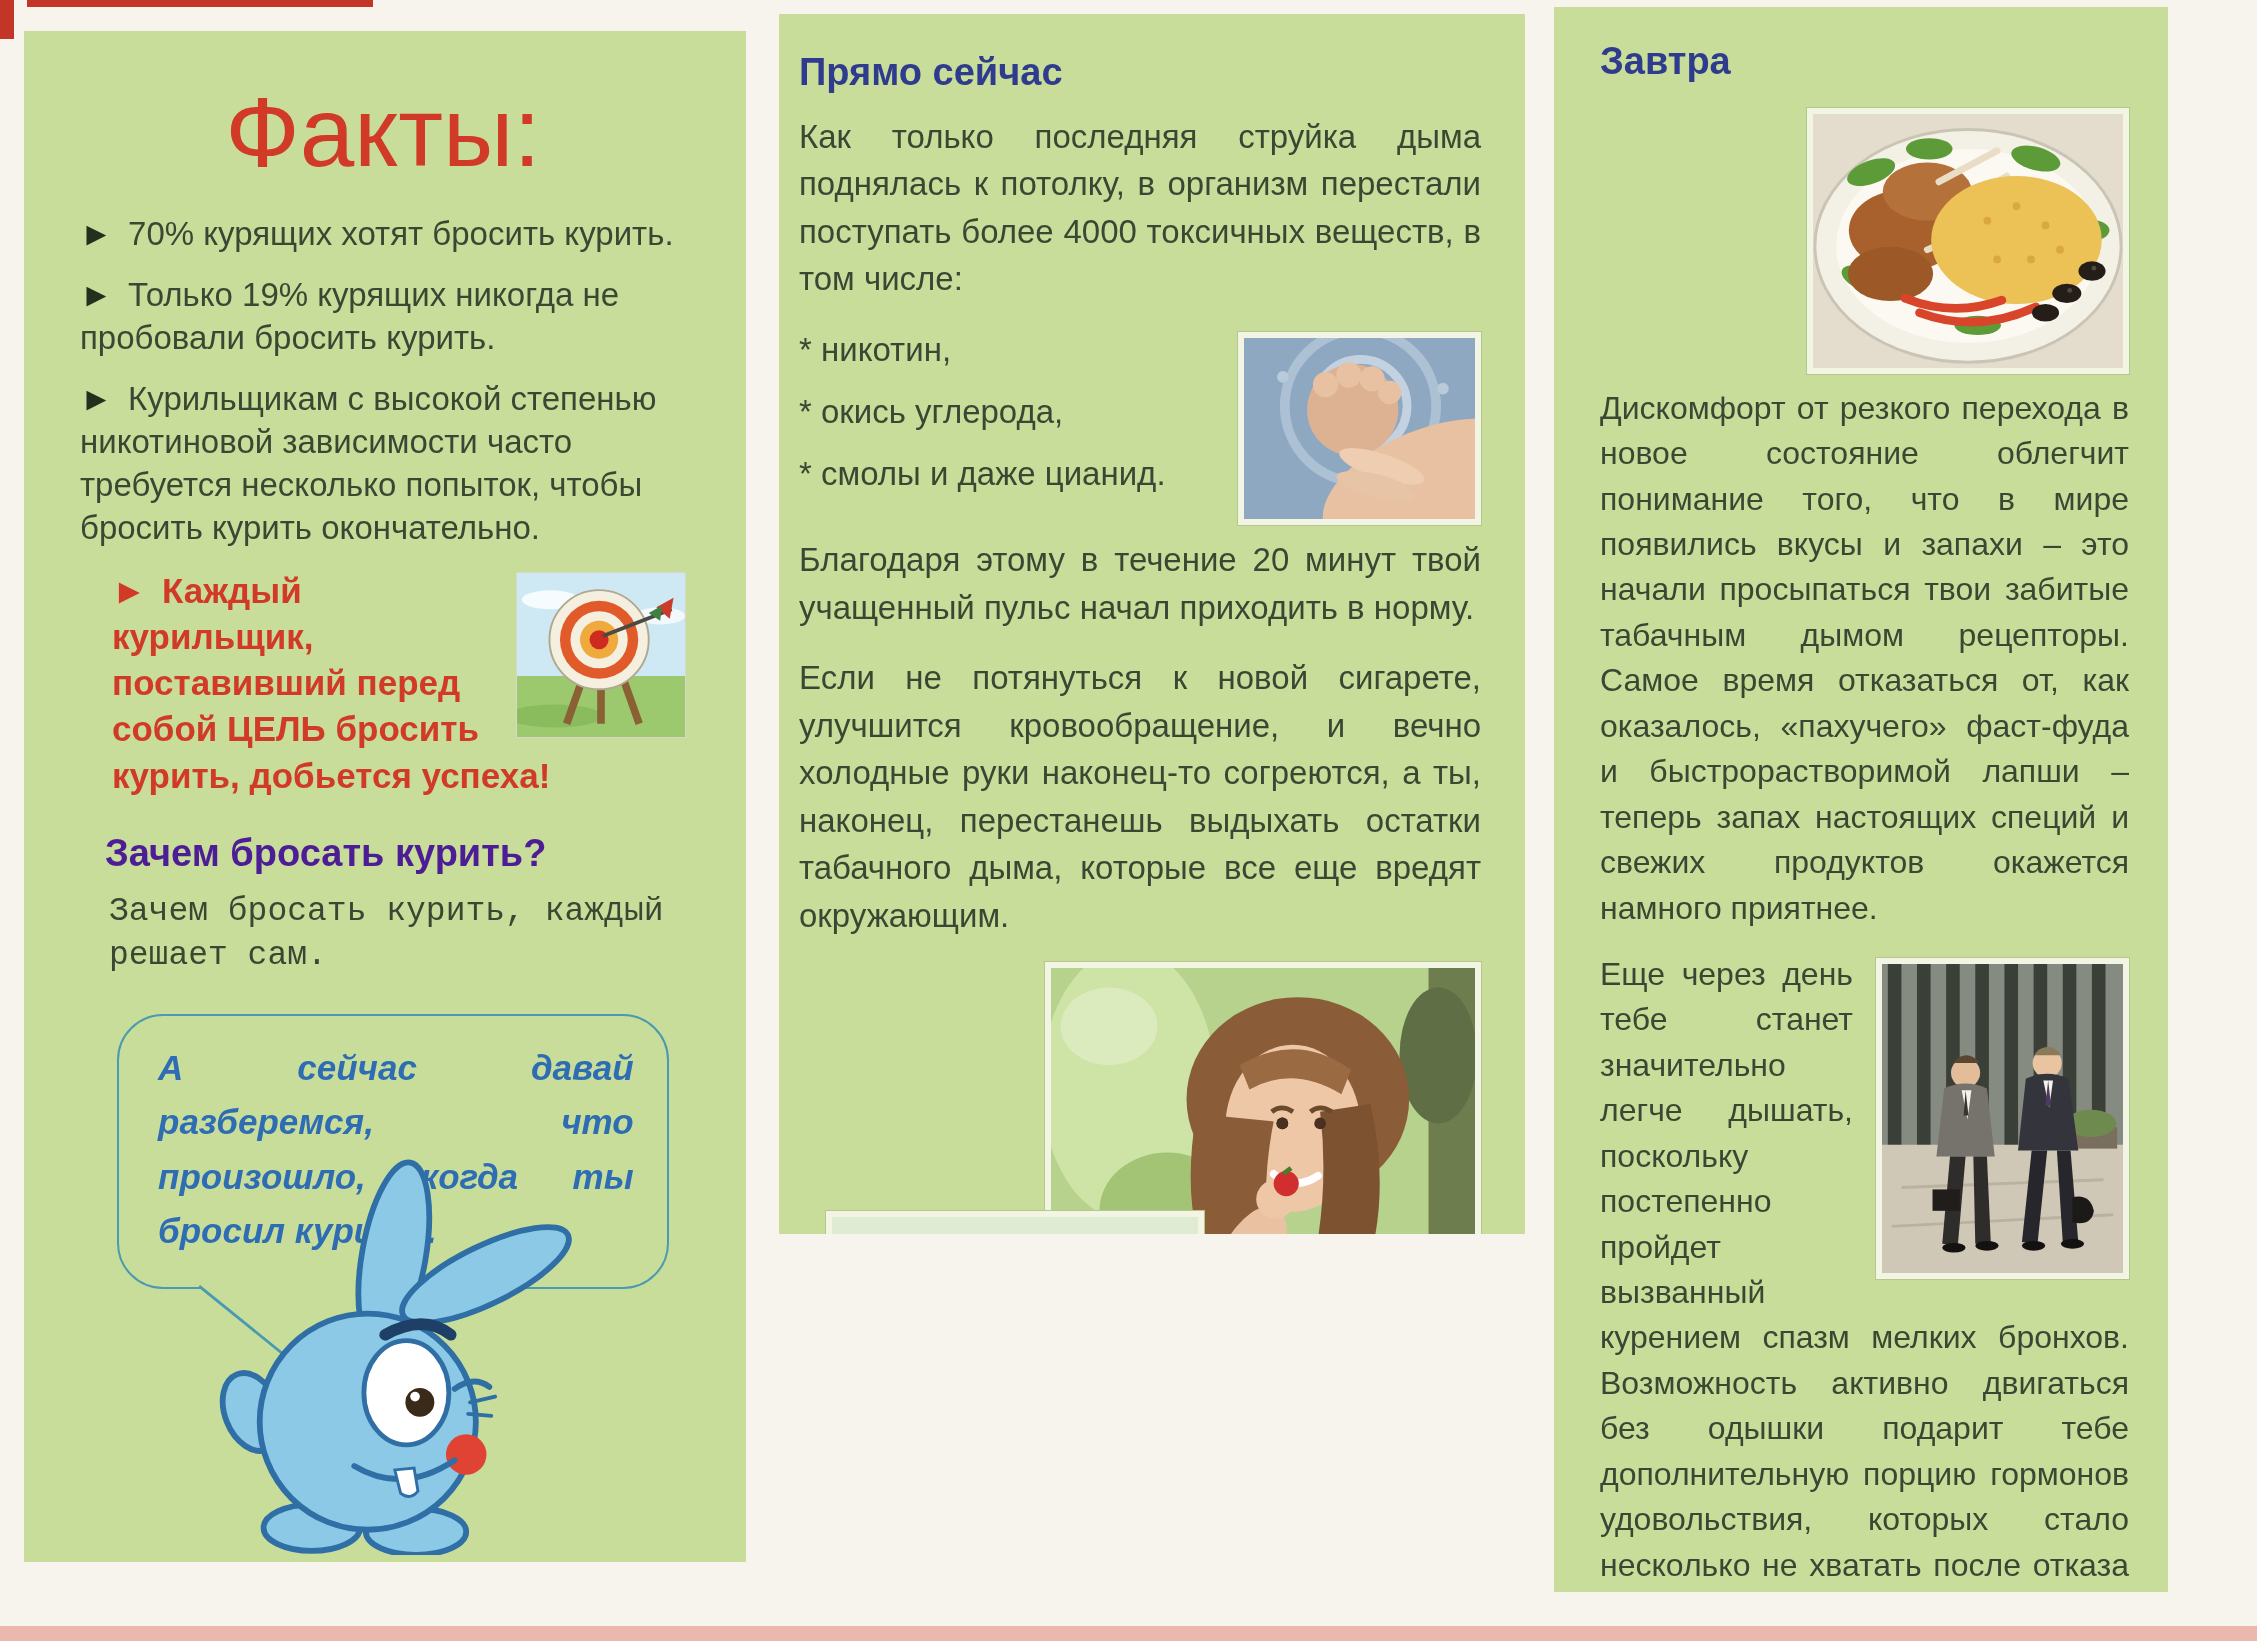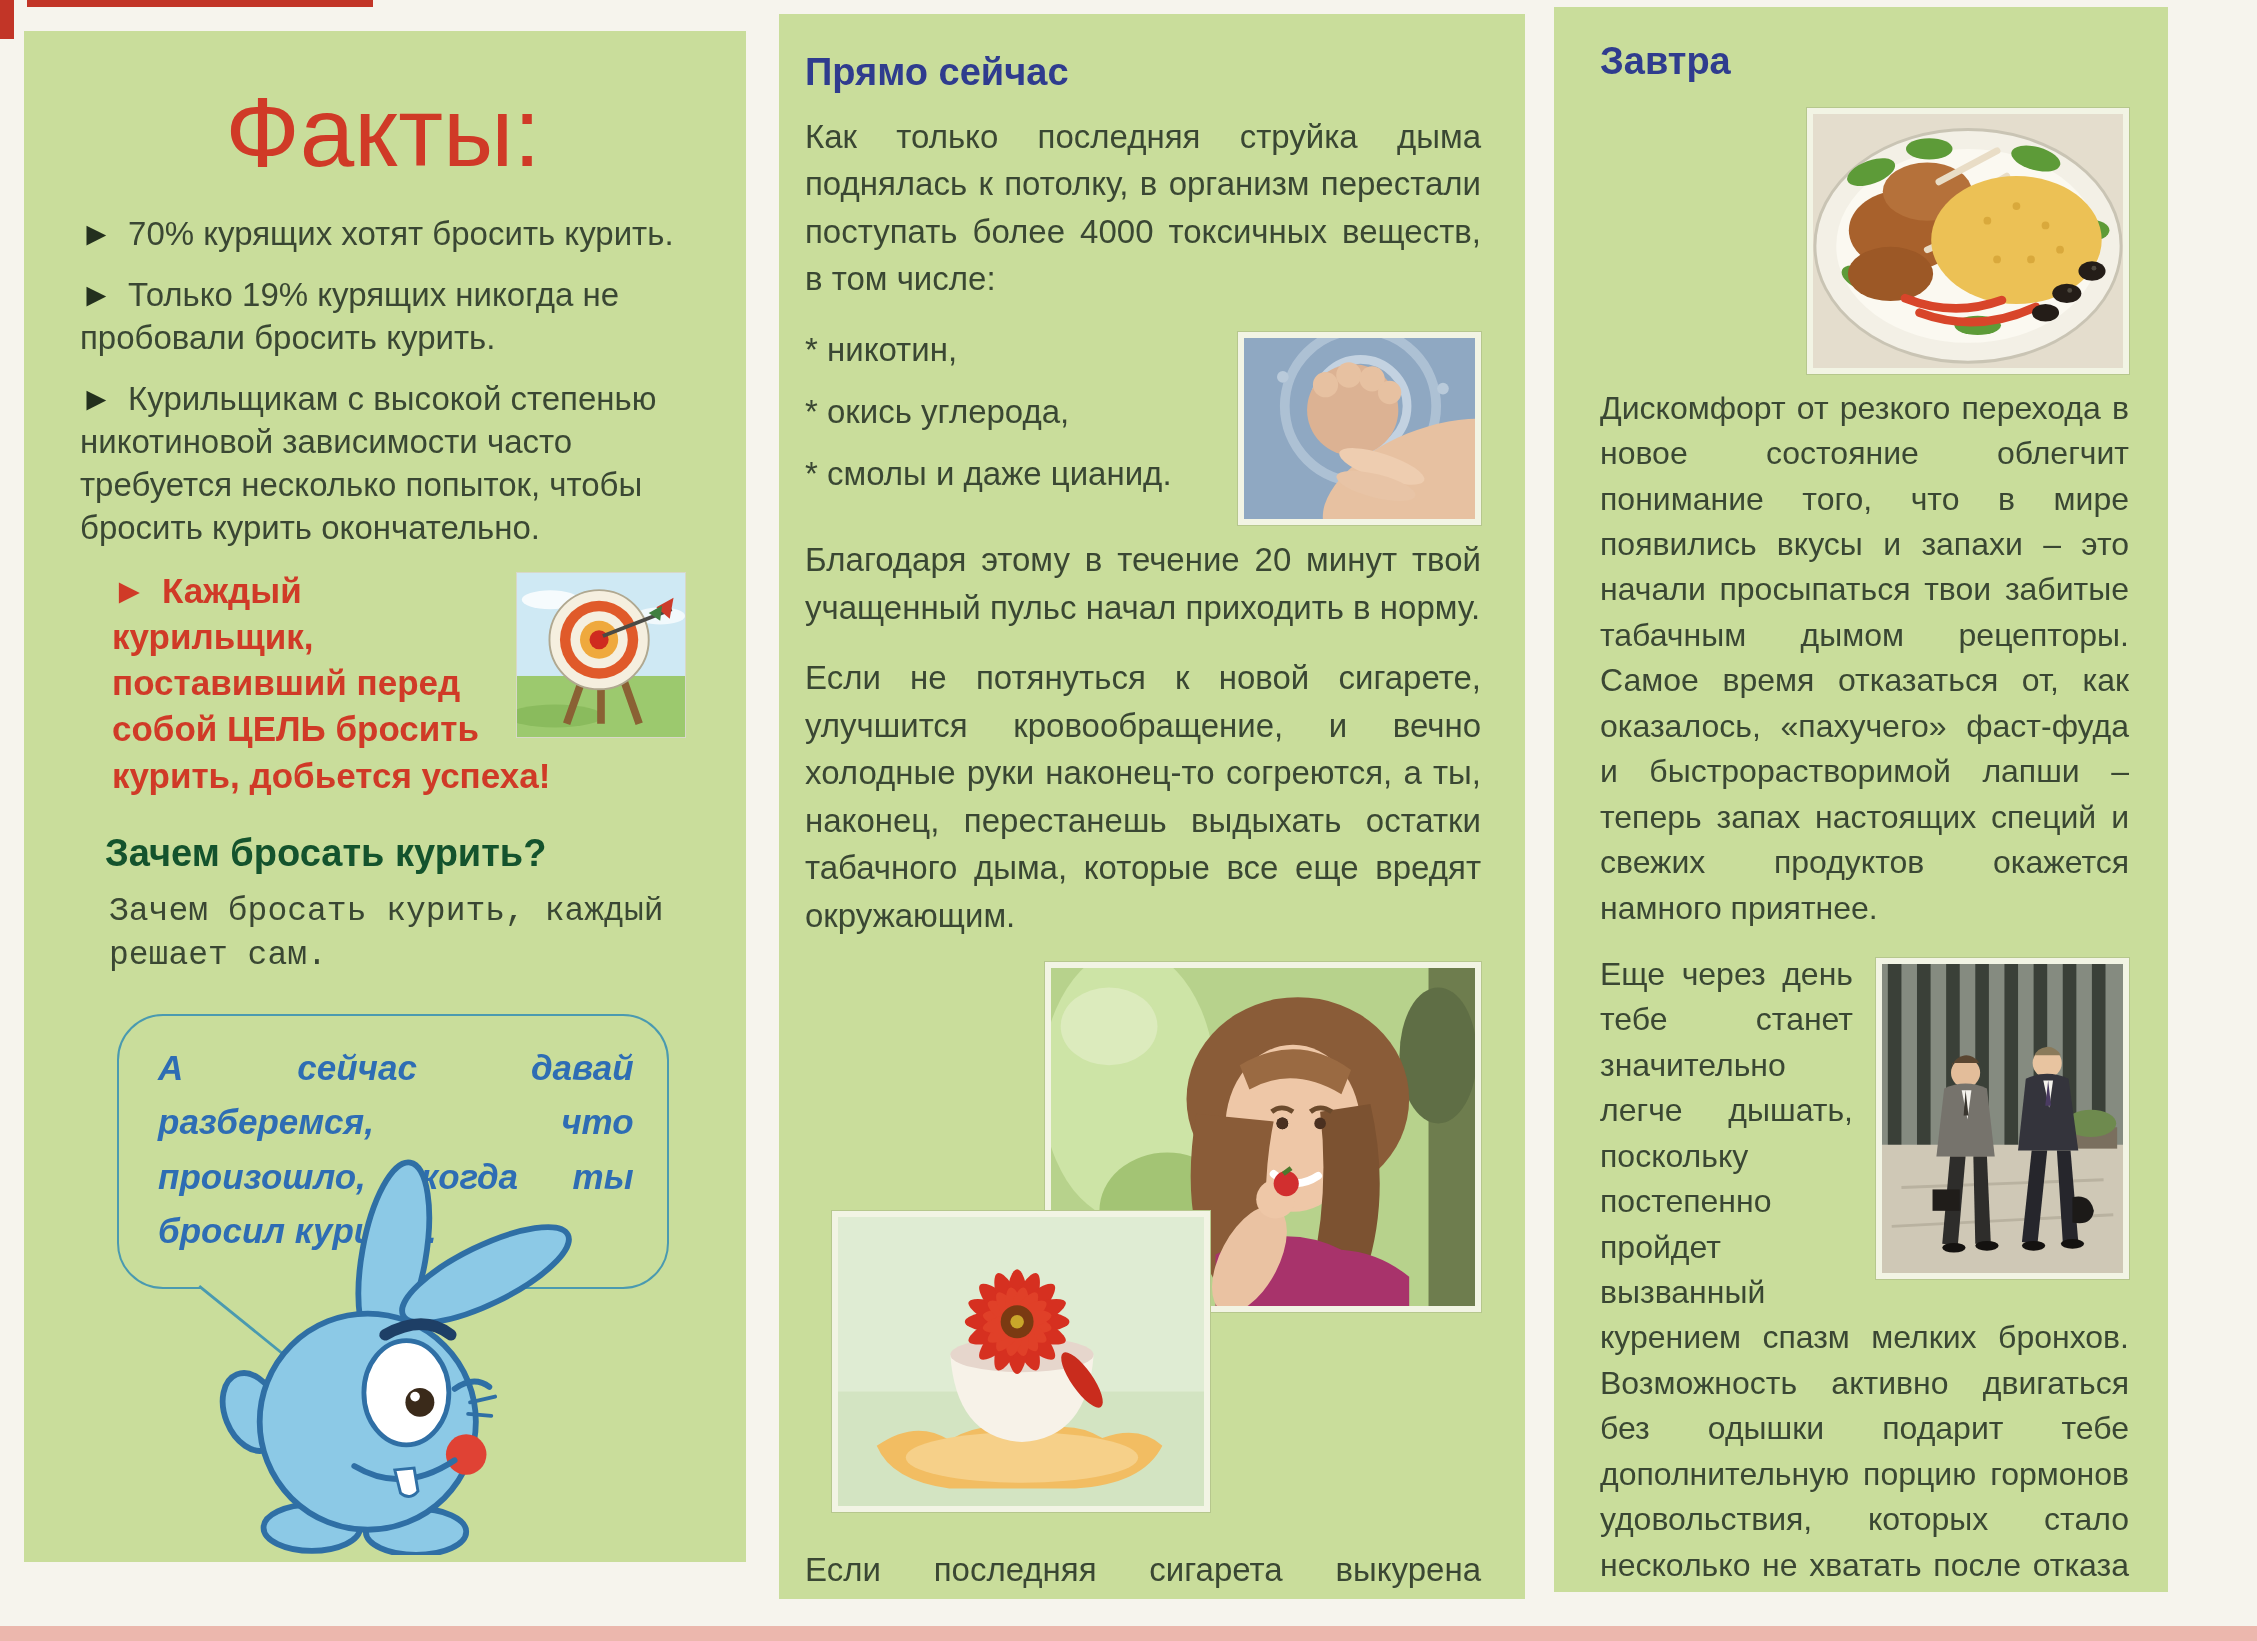--- a/index.html
+++ b/index.html
@@ -14,35 +14,35 @@
   html,body{width:2257px;height:1641px;}
   body{
     position:relative;
     background:#f6f4ed;
     font-family:"Liberation Sans","DejaVu Sans",sans-serif;
     color:var(--ink);
     overflow:hidden;
   }
   .panel{position:absolute;background:var(--green);overflow:hidden;}
   .panel-left{left:24px;top:31px;width:722px;height:1531px;padding:44px 60px 0 56px;}
-  .panel-mid{left:779px;top:13.5px;width:746px;height:1585px;padding:37px 44px 0 26px;}
+  .panel-mid{left:779px;top:13.5px;width:746px;height:1220px;padding:37px 44px 0 20px;}
   .panel-right{left:1554px;top:7px;width:614px;height:1585px;padding:33px 39px 0 46px;}
 
   .scan-strip-top{position:absolute;left:27px;top:0;width:346px;height:6.8px;background:#c23527;}
   .scan-block-top{position:absolute;left:0;top:0;width:13.5px;height:39px;background:#c23527;}
   .scan-strip-bottom{position:absolute;left:0;top:1626px;width:2257px;height:15.4px;background:#ecb7ad;}
 
   
   .fakty{font-size:98px;font-weight:normal;color:var(--red);text-align:center;line-height:1.05;margin:5.8px 0 29px 0;}
   .fact{font-size:33px;line-height:1.3;margin-bottom:18.3px;}
   .fact .mk{color:#23301e;margin-right:15.4px;}
   .fact-red{color:var(--red);font-weight:bold;font-size:35px;line-height:1.32;margin-bottom:21px;margin-left:32px;}
   .fact-red .mk{color:var(--red);margin-right:15.4px;}
   .target-wrap{float:right;width:170px;height:166px;margin:3.9px 0 5.8px 19.3px;background:#fdfdf8;border:1px solid #d8d8c8;}
-  .why-h{font-size:38px;font-weight:bold;color:#14532d;margin:33px 0 15.4px 25px;}
+  .why-h{font-size:38px;font-weight:bold;color:#4c1d95;margin:33px 0 15.4px 25px;}
   .why-t{font-size:33px;line-height:1.32;margin:0 9.7px 0 29px;font-family:Liberation Mono, monospace;}
   .bubble{
     position:relative;margin:37px 17.4px 0 37px;
     border:2.9px solid var(--bborder);border-radius:46px;
     padding:25px 33px 29px 39px;
     color:var(--bblue);font-size:35px;font-weight:bold;font-style:italic;line-height:1.55;
     text-align:justify;
   }
   .tail{position:absolute;left:56px;top:calc(100% - 2.9px);width:319px;height:121px;}
   .rabbit{position:absolute;left:172px;top:1128px;width:386px;height:396px;}

